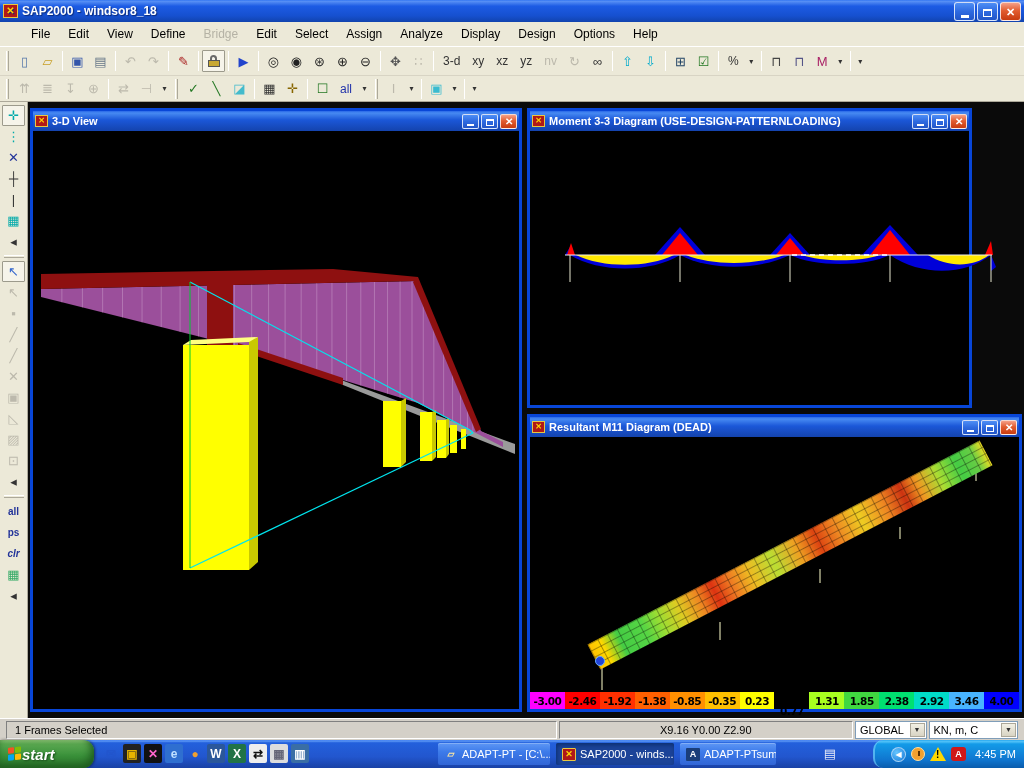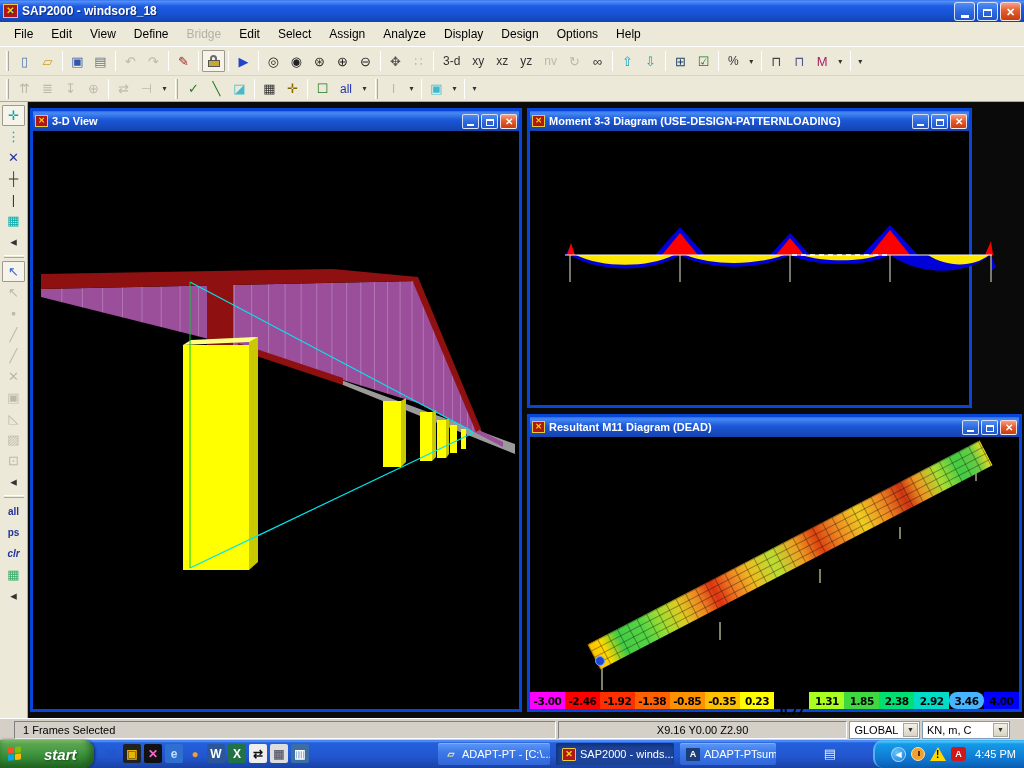--- a/index.html
+++ b/index.html
@@ -14,21 +14,21 @@
   .sapicon::before{content:"✕"}
   .cap-btns{margin-left:auto;display:flex;gap:2px}
   .cap-btn{width:21px;height:19px;border-radius:3px;border:1px solid #ffffffcc;color:#fff;position:relative;
     background:linear-gradient(180deg,#4E8EF5,#2E6AE0 50%,#2255C8);padding:0}
   .cap-btn.close{background:linear-gradient(180deg,#F5A088,#E25D30 45%,#C83C10)}
   .ic-min{display:block;width:8px;height:3px;background:#fff;margin:10px auto 0}
   .ic-max{display:block;width:9px;height:8px;border:1px solid #fff;border-top:2px solid #fff;margin:3px auto 0}
   .ic-x::before{content:"✕";font-size:11px;font-weight:bold}
 
   
-  .menubar{position:absolute;left:0;top:22px;width:1024px;height:25px;background:#ECE9D8;display:flex;align-items:center;padding-left:5px;border-bottom:1px solid #fff}
+  .menubar{position:absolute;left:0;top:22px;width:1024px;height:25px;background:#ECE9D8;display:flex;align-items:center;padding-left:22px;border-bottom:1px solid #fff}
   .menu-item{padding:4px 9px;font-size:12px;color:#000}
   .menu-item.disabled{color:#B5B2A5}
 
   
   .toolbar{position:absolute;left:0;width:1024px;background:#ECE9D8;display:flex;align-items:center;padding-left:2px}
   #toolbar-top{top:47px;height:29px;border-bottom:1px solid #D8D4C4}
   #toolbar-second{top:76px;height:26px;border-bottom:1px solid #ACA899}
   .tbtn{appearance:none;background:transparent;border:1px solid transparent;width:23px;height:22px;display:flex;align-items:center;justify-content:center;font-size:13px;flex:none;font-family:"Liberation Sans",sans-serif}
   .tbtn .glyph{line-height:1;color:#444}
   .tbtn.ttxt{width:auto;padding:0 5px;font-size:12px}
@@ -64,33 +64,33 @@
   #win-3d{left:2px;top:6px;width:492px;height:604px}
   #win-moment{left:499px;top:6px;width:445px;height:300px}
   #win-m11{left:499px;top:312px;width:495px;height:298px}
   .content svg{display:block}
 
   
   .scalebar{position:absolute;left:0;right:0;bottom:0;height:17px;display:flex}
   .seg{flex:1;display:flex;align-items:center;justify-content:center;font-size:10.5px;font-weight:bold;color:#000;font-family:"DejaVu Sans",sans-serif;letter-spacing:-0.5px}
 
   
-  .statusbar{position:absolute;left:0;bottom:28px;width:1024px;height:22px;background:#D4D0C8;display:flex;align-items:center;padding:0 13px;border-top:1px solid #fff}
+  .statusbar{position:absolute;left:0;bottom:28px;width:1024px;height:22px;background:#D4D0C8;display:flex;align-items:center;padding:0 5px;border-top:1px solid #fff}
   .sp{border:1px solid;border-color:#808080 #fff #fff #808080;height:18px;display:flex;align-items:center;padding:0 8px;margin:0 1px;font-size:11px;color:#000}
   .sp-msg{width:554px}
   .sp-coord{width:296px;justify-content:center}
   .combo{background:#fff;border:1px solid #7F9DB9;height:18px;display:flex;align-items:center;padding-left:4px;margin:0 1px;font-size:11px}
   .combo .dbtn{margin-left:auto;width:15px;height:14px;background:linear-gradient(180deg,#F2F0E4,#D8D4C4);border:1px solid #ACA899;display:flex;align-items:center;justify-content:center;font-size:7px;color:#333;margin-right:1px}
   #csys-combo{width:72px}
   #units-combo{width:90px}
 
   
   .taskbar{position:absolute;left:0;bottom:0;width:1024px;height:28px;
     background:linear-gradient(180deg,#3E7CF0 0%,#5A96F5 4%,#2360DC 10%,#2256CE 60%,#1941A5 100%)}
-  .start{position:absolute;left:0;top:0;height:28px;width:94px;border:none;display:flex;align-items:center;gap:22px;padding:0 14px 0 8px;
+  .start{position:absolute;left:0;top:0;height:28px;width:94px;border:none;display:flex;align-items:center;gap:0;padding:0 14px 0 8px;
     background:linear-gradient(180deg,#8DC476 0%,#5AA750 14%,#3B923B 55%,#2E7D2E 100%);
     border-radius:0 11px 11px 0;color:#fff;font-weight:bold;font-style:italic;font-size:15px;
     box-shadow:inset -3px -4px 8px #1e5c1e,1px 0 3px #00000088;text-shadow:1px 1px 2px #1a4d1a;font-family:"Liberation Sans",sans-serif}
   .flag{width:14px;height:14px;display:grid;grid-template-columns:6px 6px;grid-template-rows:6px 6px;gap:1px;transform:skewY(-6deg)}
   .flag i{border-radius:1px}
   .ql-area{position:absolute;left:102px;top:4px;display:flex;align-items:center;gap:3px}
   .ql{width:18px;height:19px;display:flex;align-items:center;justify-content:center;font-size:12px;font-weight:bold;border-radius:2px}
   .tasks{position:absolute;left:438px;top:3px;display:flex;gap:6px}
   .task{height:22px;border-radius:2px;display:flex;align-items:center;gap:4px;padding:0 6px;color:#fff;font-size:11px;white-space:nowrap;overflow:hidden;
     background:linear-gradient(180deg,#5E97F5,#3D7BEA 40%,#3165D6);box-shadow:inset 0 1px 0 #bcd4fb66}
@@ -592,21 +592,21 @@
           <span class="seg" style="background: rgb(255, 48, 0);">-1.92</span>
           <span class="seg" style="background: rgb(255, 96, 0);">-1.38</span>
           <span class="seg" style="background: rgb(255, 144, 0);">-0.85</span>
           <span class="seg" style="background: rgb(255, 192, 0);">-0.35</span>
           <span class="seg" style="background: rgb(255, 255, 0);">0.23</span>
           <span class="seg" style="background: rgb(232, 255, 0); margin-top: 19px;">0.77</span>
           <span class="seg" style="background: rgb(168, 255, 32);">1.31</span>
           <span class="seg" style="background: rgb(64, 216, 64);">1.85</span>
           <span class="seg" style="background: rgb(0, 224, 112);">2.38</span>
           <span class="seg" style="background: rgb(0, 220, 200);">2.92</span>
-          <span class="seg" style="background: rgb(72, 180, 255); border-radius: 8px;">3.46</span>
+          <span class="seg" style="background: rgb(72, 180, 255);">3.46</span>
           <span class="seg" style="background: rgb(0, 0, 255);">4.00</span>
         </div>
     </div>
   </div>
 </div>
 
 <div class="statusbar">
   <div class="sp sp-msg">1 Frames Selected</div>
   <div class="sp sp-coord">X9.16 Y0.00 Z2.90</div>
   <div class="combo" id="csys-combo">

